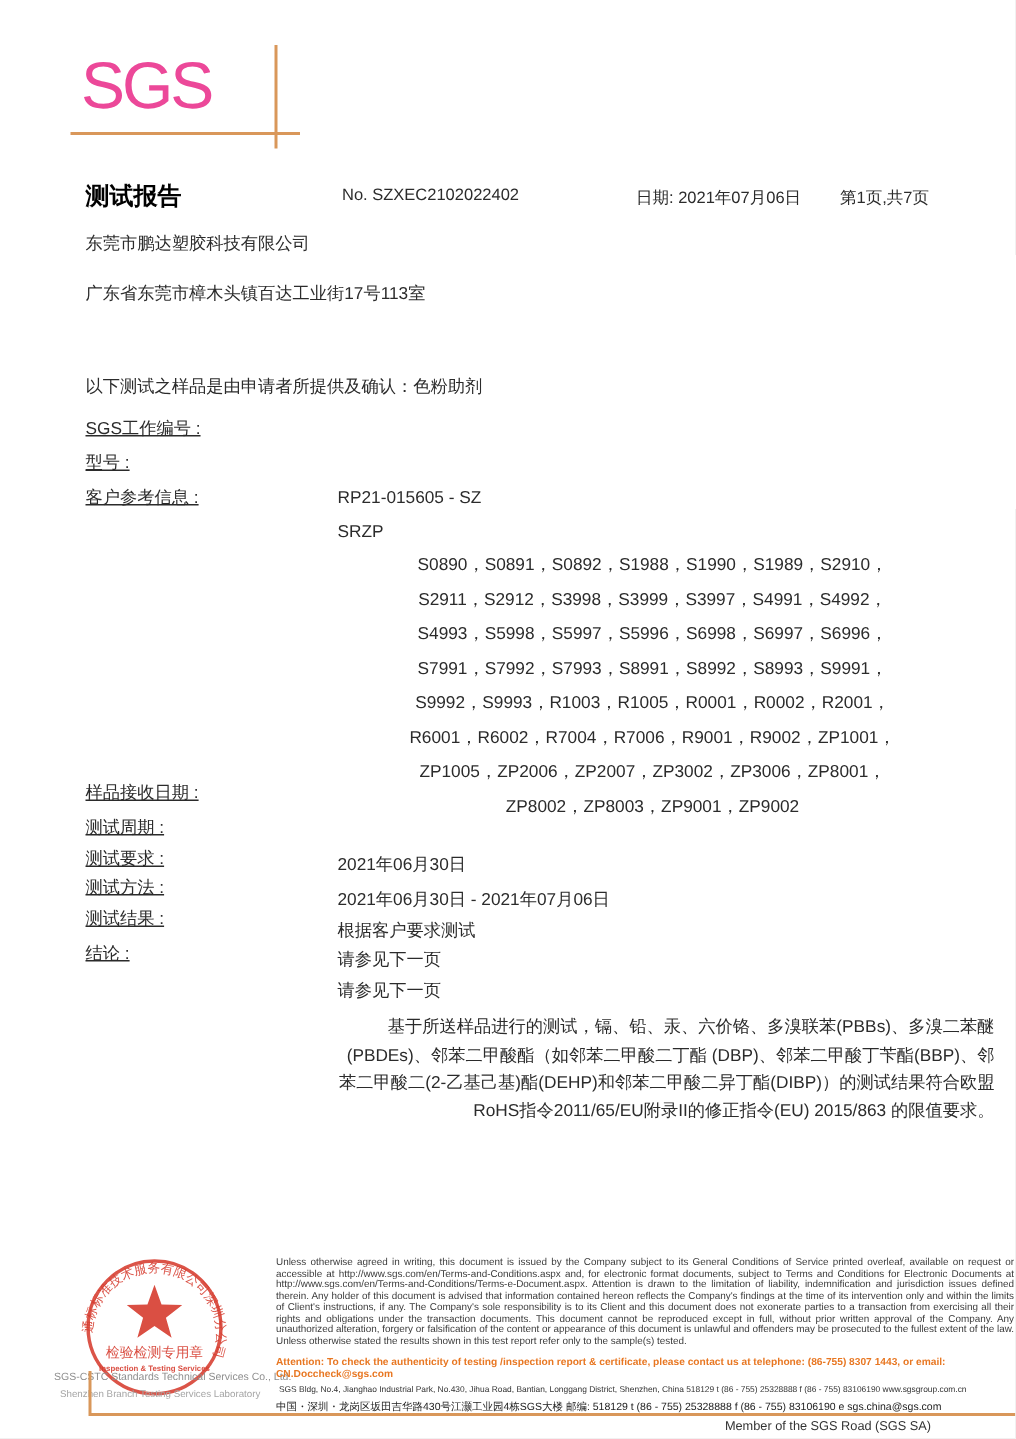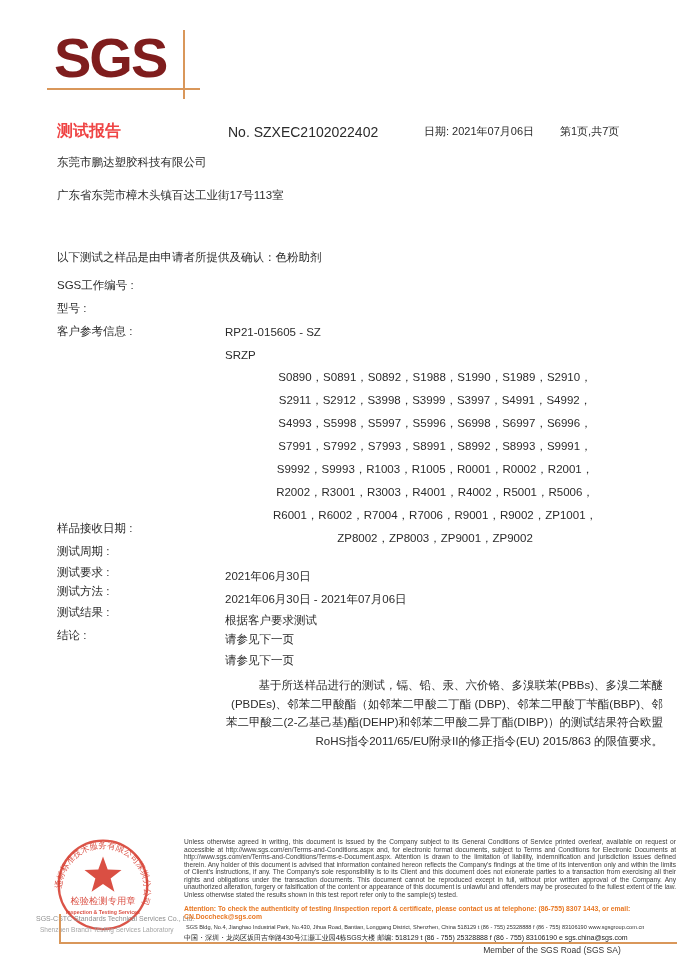--- a/index.html
+++ b/index.html
@@ -2,39 +2,39 @@
 <html><head>
 <meta charset="utf-8">
 <style>
   html,body{margin:0;padding:0;background:#e8e8e8;}
   .page{
     position:relative;width:677px;height:959px;margin:0 auto;background:#ffffff;
     font-family:"Liberation Sans",sans-serif;color:#2b2b2b;overflow:hidden;
   }
   
   .logo{
-    position:absolute;left:54px;top:28px;font-size:56px;font-weight:700;
-    color:#7f1d1d;letter-spacing:-2px;line-height:60px;
+    position:absolute;left:54px;top:28px;font-size:44px;font-weight:400;
+    color:#ec4899;letter-spacing:-2px;line-height:60px;
   }
   .logo-hline{position:absolute;left:47px;top:88px;width:153px;height:2px;background:#d9975a;}
   .logo-vline{position:absolute;left:183px;top:30px;width:2px;height:69px;background:#d9975a;}
 
   .title-row{position:absolute;left:0;top:121px;width:677px;height:22px;}
-  .title{position:absolute;left:57px;top:0;font-size:16px;font-weight:700;color:#ef4444;}
-  .report-no{position:absolute;left:228px;top:3px;font-size:14px;}
+  .title{position:absolute;left:57px;top:0;font-size:16px;font-weight:700;color:#000000;}
+  .report-no{position:absolute;left:228px;top:3px;font-size:11px;}
   .report-date{position:absolute;left:424px;top:3px;font-size:11px;}
   .page-info{position:absolute;left:560px;top:3px;font-size:11px;}
 
   .company-name{position:absolute;left:57px;top:155px;font-size:11.5px;}
   .company-address{position:absolute;left:57px;top:188px;font-size:11.5px;}
   .sample-statement{position:absolute;left:57px;top:250px;font-size:11.5px;}
 
   
   .field-row{position:absolute;left:57px;width:590px;font-size:11.5px;}
-  .field-label{position:absolute;left:0;top:0;width:165px;}
+  .field-label{position:absolute;left:0;top:0;width:165px;text-decoration:underline;}
   .field-value{position:absolute;left:168px;top:0;width:420px;margin-top:48px;}
   .ref-line{height:23px;line-height:23px;white-space:nowrap;text-align:center;}
   .conclusion-text{line-height:18.6px;width:438px;text-align:right;}
 
   
   .stamp{position:absolute;left:33px;top:830px;width:140px;height:124px;}
   .stamp-company-1{position:absolute;left:36px;top:915px;font-size:7px;color:#8f8f8f;white-space:nowrap;}
   .stamp-company-2{position:absolute;left:40px;top:926px;font-size:6.5px;color:#a5a5a5;white-space:nowrap;}
 
   .legal-text{
@@ -83,22 +83,22 @@
   </div>
 
   <div class="field-row" style="top:318px">
     <span class="field-label" style="top:6px">客户参考信息 :</span>
     <div class="field-value">
       <div class="ref-line">S0890，S0891，S0892，S1988，S1990，S1989，S2910，</div>
       <div class="ref-line">S2911，S2912，S3998，S3999，S3997，S4991，S4992，</div>
       <div class="ref-line">S4993，S5998，S5997，S5996，S6998，S6997，S6996，</div>
       <div class="ref-line">S7991，S7992，S7993，S8991，S8992，S8993，S9991，</div>
       <div class="ref-line">S9992，S9993，R1003，R1005，R0001，R0002，R2001，</div>
-      <div class="ref-line">R2002，R3001，R3003，R4001，R4002，R5001，R5006，</div>
       <div class="ref-line">R6001，R6002，R7004，R7006，R9001，R9002，ZP1001，</div>
+      <div class="ref-line">ZP1005，ZP2006，ZP2007，ZP3002，ZP3006，ZP8001，</div>
       <div class="ref-line">ZP8002，ZP8003，ZP9001，ZP9002</div>
     </div>
   </div>
 
   <div class="field-row" style="top:521px">
     <span class="field-label">样品接收日期 :</span>
     <span class="field-value">2021年06月30日</span>
   </div>
 
   <div class="field-row" style="top:544px">

